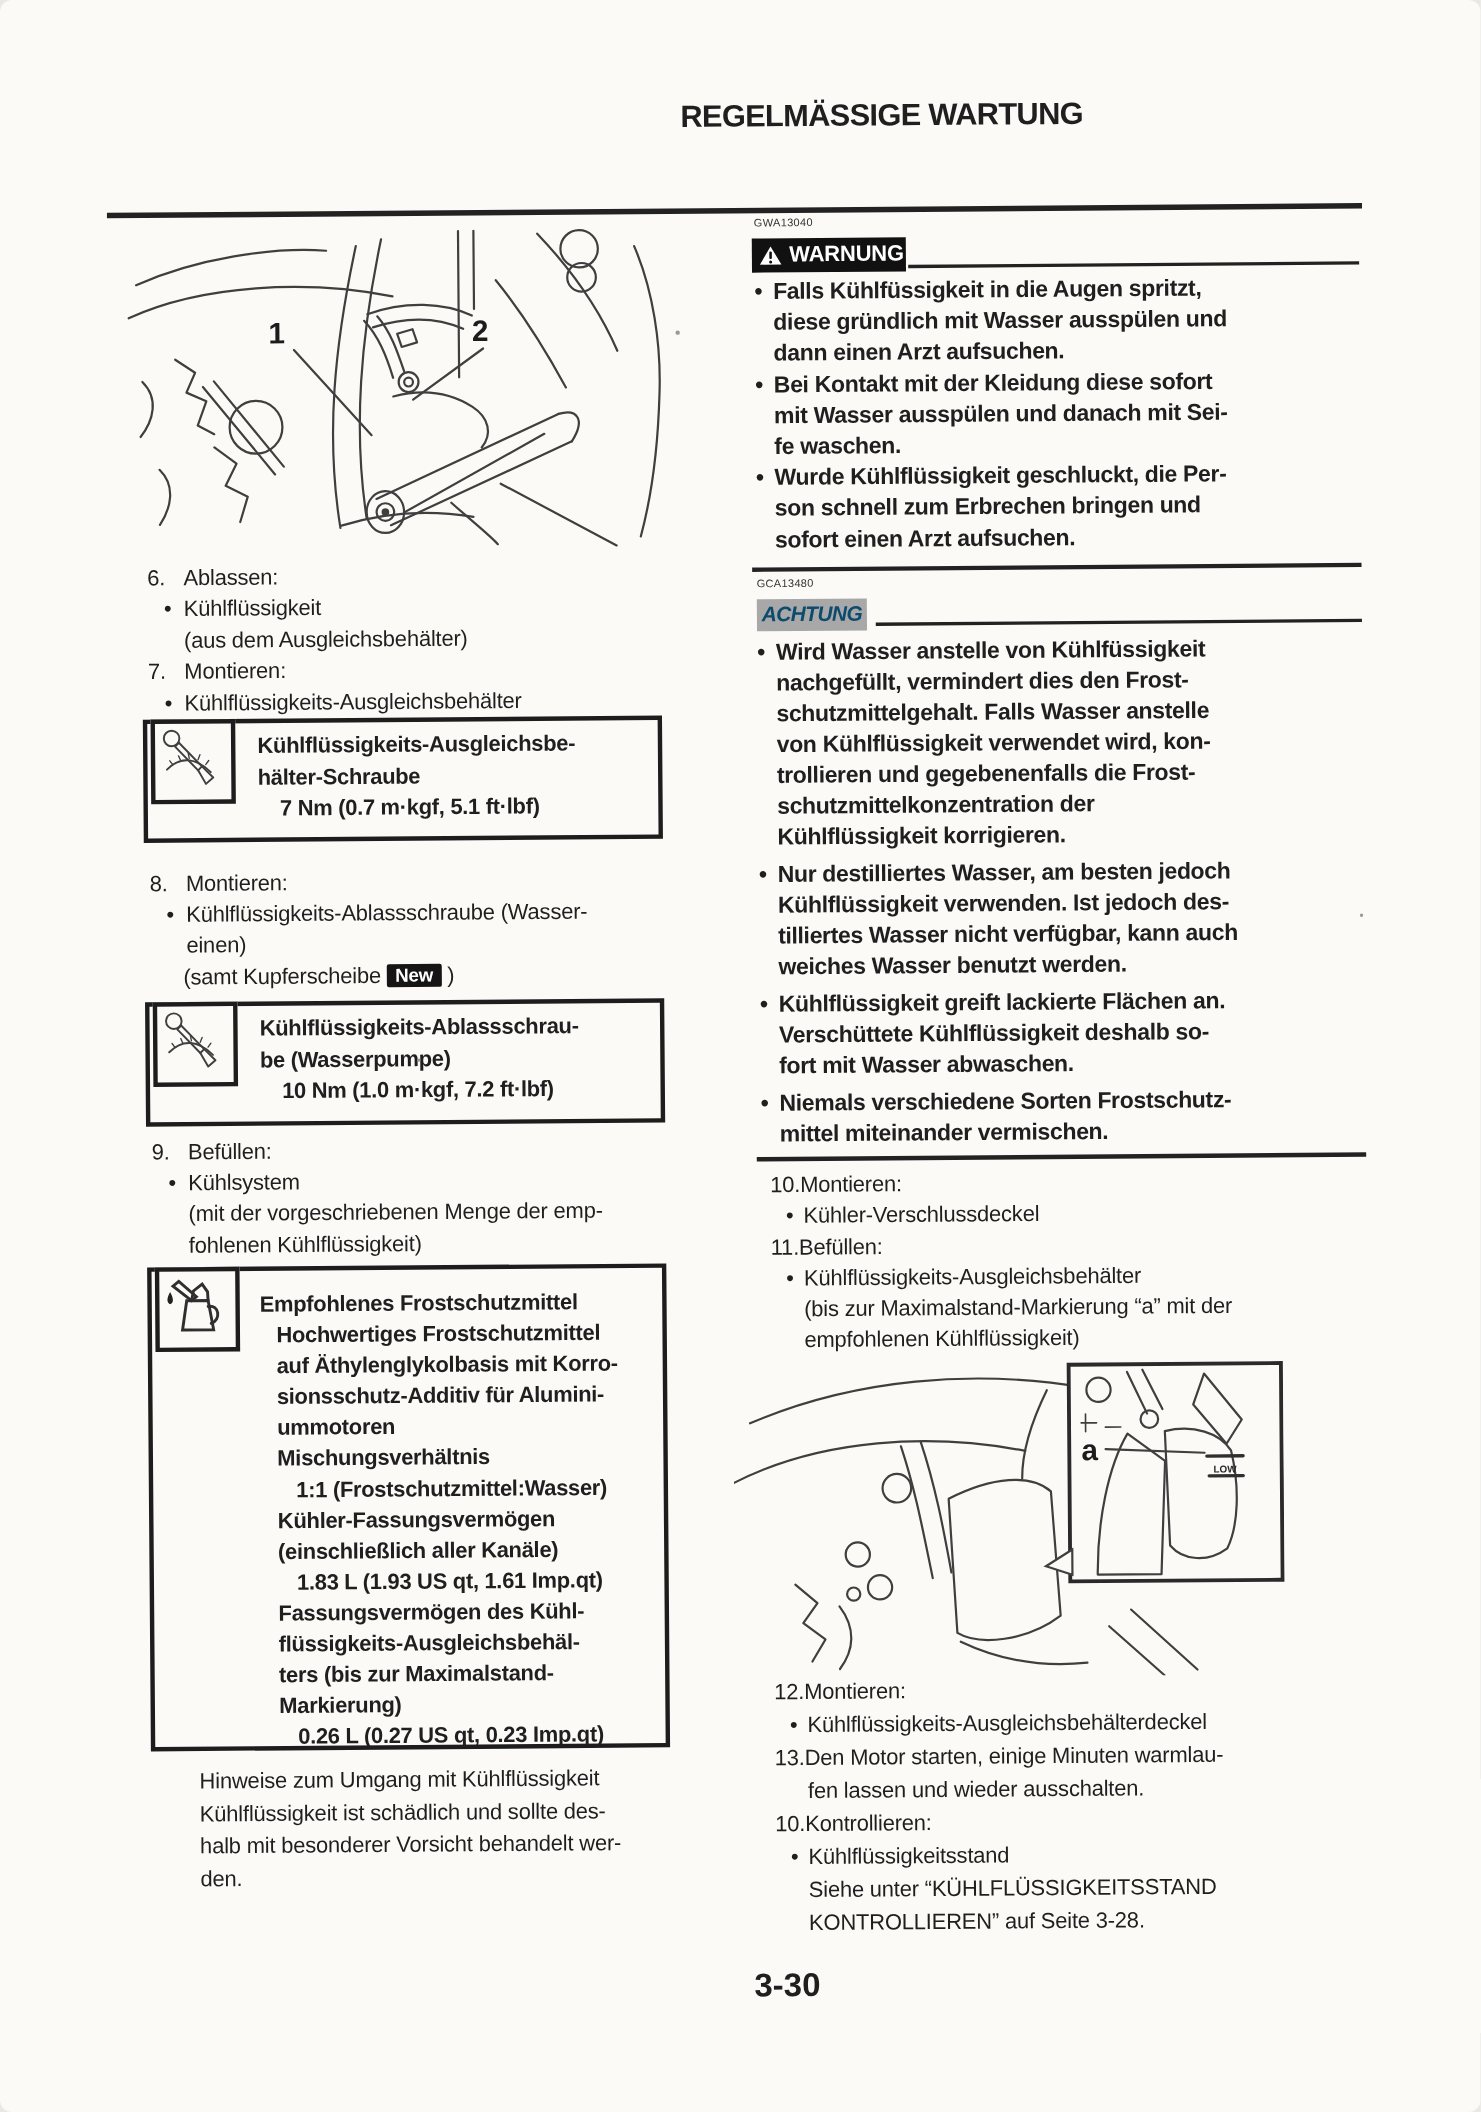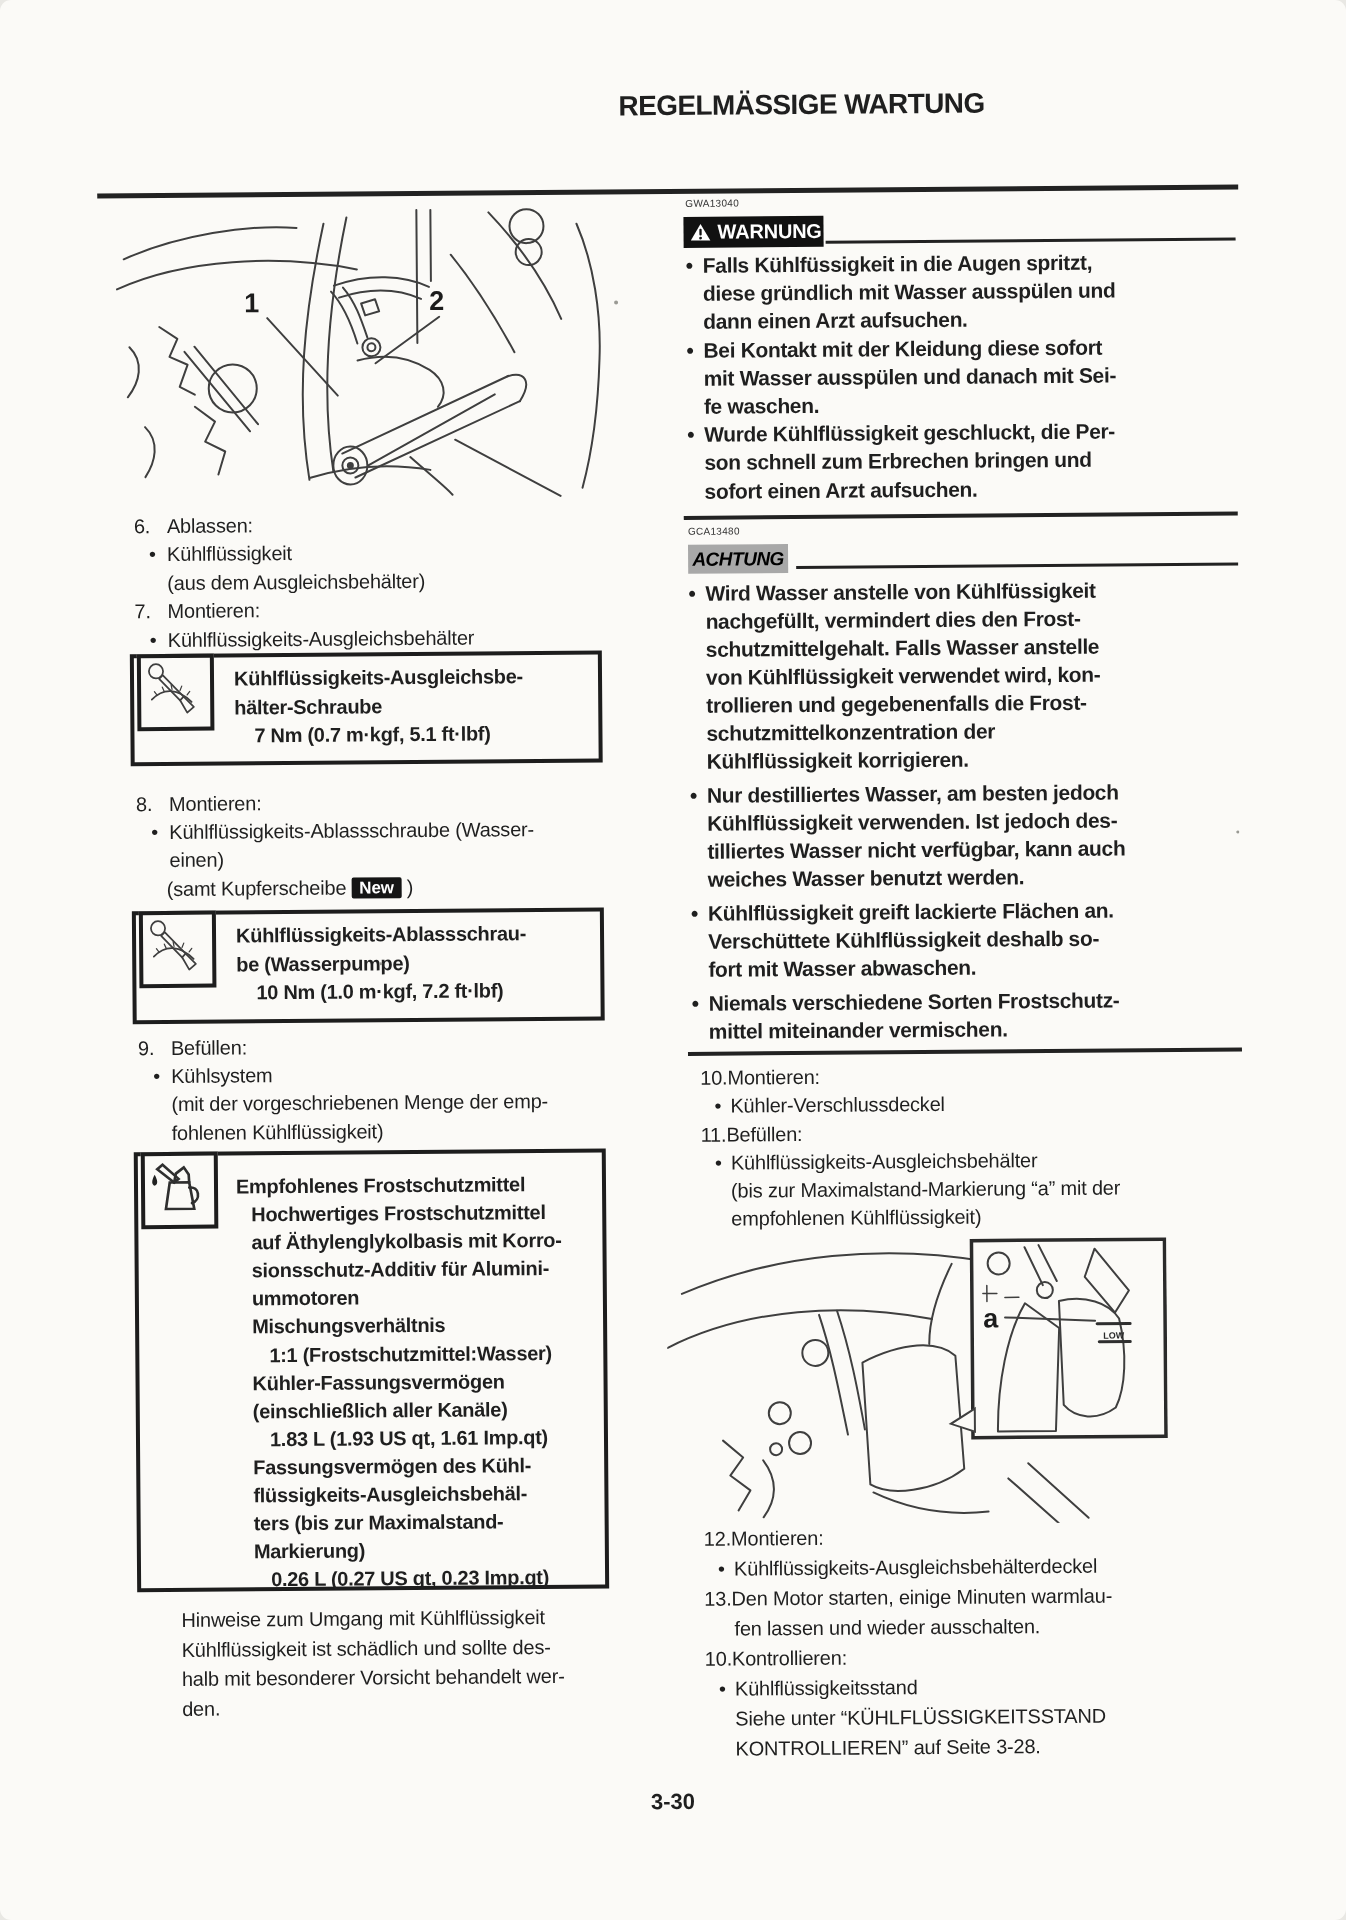--- a/index.html
+++ b/index.html
@@ -34,35 +34,35 @@
   
   .new-badge{display:inline-block;background:#151515;color:#fff;font-weight:bold;font-size:17px;
              line-height:21px;padding:0 8px;border-radius:2px;margin:0 5px;vertical-align:1px;text-align:center;}
   
   .code{font-size:10px;color:#333;letter-spacing:0.3px;}
   #warn-box{left:690px;top:217px;width:140px;height:31px;background:#111;color:#fff;
             display:flex;align-items:center;gap:6px;padding-left:6px;box-sizing:border-box;}
   #warn-box .wlabel{font-weight:bold;font-size:20px;letter-spacing:-0.2px;}
   #caution-box{left:692px;top:545px;width:100px;height:29px;background:#a8a8a8;
                display:flex;align-items:center;justify-content:center;}
-  #caution-box .clabel{font-weight:bold;font-style:italic;font-size:19px;color:#000000;
+  #caution-box .clabel{font-weight:bold;font-style:italic;font-size:19px;color:#0c4a6e;
                        letter-spacing:-0.5px;}
   ul.wbullets{list-style:none;margin:0;padding:0;font-weight:bold;font-size:21px;
               letter-spacing:-0.35px;line-height:28.2px;white-space:nowrap;}
   ul.wbullets li{position:relative;padding-left:17px;}
   ul.wbullets li::before{content:"\2022";position:absolute;left:0;}
   ul.cbullets li{margin-bottom:6px;}
   ul.cbullets{line-height:28px;}
   .r-steps{font-size:20px;letter-spacing:-0.2px;line-height:28.3px;white-space:nowrap;}
   .r-steps .row.bullet{padding-left:14px;}
   .r-steps .row.bullet::before{width:16px;}
   .r-steps .row.note{padding-left:30px;}
   #rsteps-2{line-height:30px;}
   
-  #page-number{left:645px;top:1789px;width:95px;text-align:left;font-weight:bold;font-size:22px;}
+  #page-number{left:645px;top:1789px;width:95px;text-align:right;font-weight:bold;font-size:30px;}
   
   svg .ln{fill:none;stroke:#3f3f3f;stroke-width:2;stroke-linecap:round;stroke-linejoin:round;}
   svg .ln-bold{fill:none;stroke:#2f2f2f;stroke-width:3;stroke-linecap:round;}
   svg .callout{font-family:"Liberation Sans",sans-serif;font-weight:bold;font-size:27px;fill:#1c1c1c;}
   svg .tiny{font-family:"Liberation Sans",sans-serif;font-weight:bold;font-size:9px;fill:#2a2a2a;}
   .speck{position:absolute;background:#9a9a94;border-radius:50%;}
 </style>
 </head>
 <body>
 

